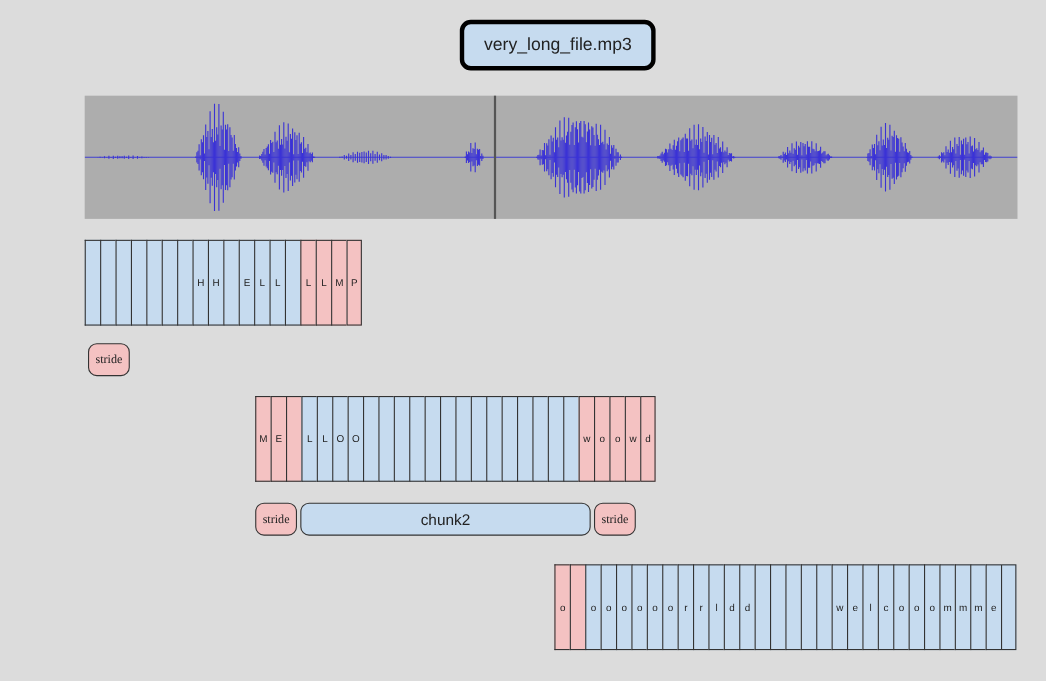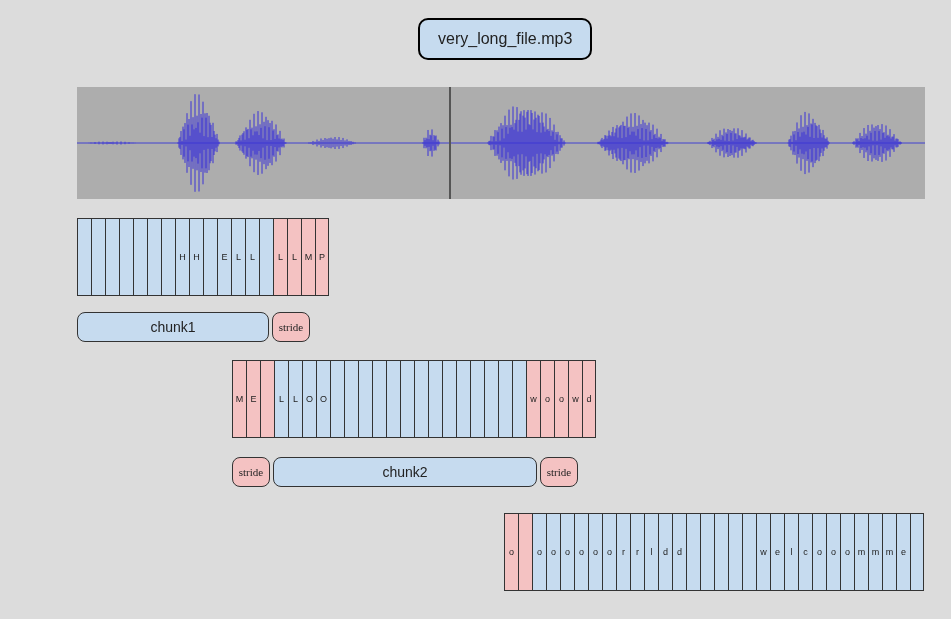--- a/index.html
+++ b/index.html
@@ -11,21 +11,21 @@
     width: 951px;
     height: 619px;
     position: relative;
     overflow: hidden;
   }
   .file-pill {
     position: absolute;
     left: 418px;
     top: 18px;
     background: #c6dbef;
-    border: 2px solid #000000;
+    border: 4px solid #000000;
     border-radius: 10px;
     padding: 10px 18px;
     font-size: 16px;
     color: #222;
   }
   .waveform {
     position: absolute;
     left: 77px;
     top: 87px;
     width: 848px;
@@ -742,21 +742,20 @@
     <div class="cell">E</div>
     <div class="cell">L</div>
     <div class="cell">L</div>
     <div class="cell"></div>
     <div class="cell pink">L</div>
     <div class="cell pink">L</div>
     <div class="cell pink">M</div>
     <div class="cell pink">P</div>
   </div>
 <div class="labelbar" id="label1" style="left: 77px; top: 312px;">
-    <div class="lab" style="width: 192px;">chunk1</div>
     <div class="lab pink small" style="width: 38px; margin-left: 3px;">stride</div>
   </div>
 
 <div class="token-panel" id="panel2" style="left: 232px; top: 360px;">
     <div class="cell pink">M</div>
     <div class="cell pink">E</div>
     <div class="cell pink"></div>
     <div class="cell">L</div>
     <div class="cell">L</div>
     <div class="cell">O</div>

